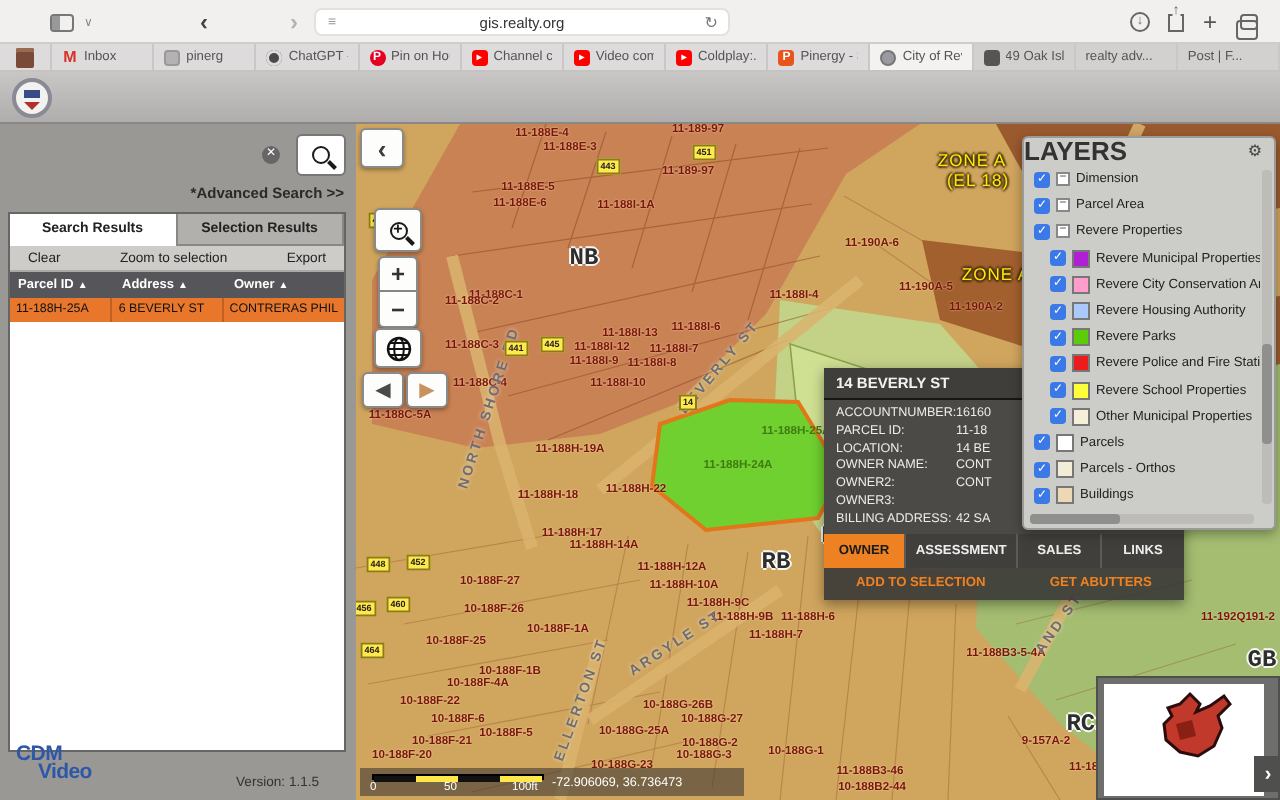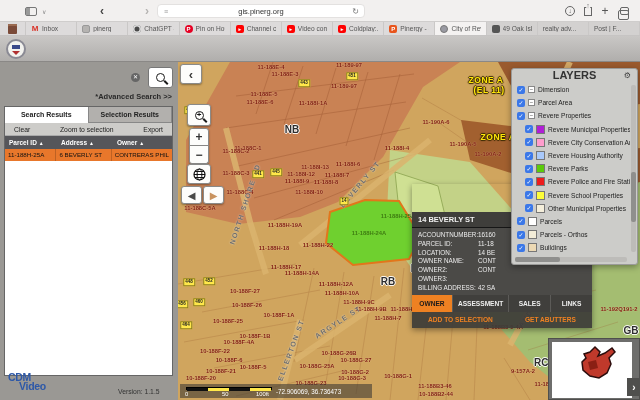--- a/index.html
+++ b/index.html
@@ -72,48 +72,48 @@
   #version { position:absolute; left:118px; top:326px; font-size:6.8px; color:#333; }
 
   
   #maparea { position:absolute; left:178px; top:62px; width:462px; height:338px; overflow:hidden; background:#d0a55e; }
   #basemap { position:absolute; left:0; top:0; z-index:0; }
   #map-labels { position:absolute; left:0; top:0; width:462px; height:338px; z-index:1; }
   .mlab { position:absolute; transform:translate(-50%,-50%); white-space:nowrap; }
   .mlab.p { font-size:5.8px; font-weight:bold; color:#7c1508; text-shadow:0 0 1px rgba(255,240,200,.75); }
   .mlab.pg { font-size:5.8px; font-weight:bold; color:#3f7d12; }
   .mlab.st { font-size:7px; font-weight:bold; color:#6e6e6e; letter-spacing:1.5px; text-shadow:0 0 2px rgba(255,255,255,.65); }
-  .mlab.zn { font-size:10px; font-weight:800; color:#2e2e2e; text-shadow:-1px 0 0 rgba(255,255,255,.9),1px 0 0 rgba(255,255,255,.9),0 -1px 0 rgba(255,255,255,.9),0 1px 0 rgba(255,255,255,.9); }
-  .mlab.za { font-size:8.5px; font-weight:700; color:#ffe60a; letter-spacing:.5px; text-shadow:-1px 0 1px #3a2a00,1px 0 1px #3a2a00,0 -1px 1px #3a2a00,0 1px 1px #3a2a00; }
+  .mlab.zn { font-size:12px; font-weight:800; color:#2e2e2e; text-shadow:-1px 0 0 rgba(255,255,255,.9),1px 0 0 rgba(255,255,255,.9),0 -1px 0 rgba(255,255,255,.9),0 1px 0 rgba(255,255,255,.9);font-family:Liberation Mono, monospace; }
+  .mlab.za { font-size:8.5px; font-weight:400; color:#ffe60a; letter-spacing:.5px; text-shadow:-1px 0 1px #3a2a00,1px 0 1px #3a2a00,0 -1px 1px #3a2a00,0 1px 1px #3a2a00; }
   .mlab.bg { font-size:4.5px; font-weight:bold; color:#222; background:#ffe84a; border:.5px solid #8a7a20; padding:0 1px; line-height:5.5px; }
 
   .mbtn { position:absolute; background:#fdfdfb; border:1px solid #8a8a88; border-radius:3px; box-shadow:0 1px 2px rgba(0,0,0,.35); display:flex; align-items:center; justify-content:center; z-index:3; color:#333; }
   #btn-collapse { left:2px; top:2px; width:22px; height:20px; font-size:13px; font-weight:bold; color:#3c3c3a; }
   #btn-zoomwin { left:9px; top:42px; width:24px; height:22px; }
   #btn-plus { left:11px; top:66px; width:20px; height:18px; font-size:12px; font-weight:bold; border-radius:3px 3px 0 0; }
   #btn-minus { left:11px; top:84px; width:20px; height:18px; font-size:12px; font-weight:bold; border-radius:0 0 3px 3px; border-top:none; }
   #btn-globe { left:9px; top:102px; width:24px; height:20px; }
   #btn-prev { left:3px; top:124px; width:21px; height:18px; font-size:10px; color:#4a4a48; }
   #btn-next { left:25px; top:124px; width:21px; height:18px; font-size:10px; color:#c9935f; }
 
   
   #popup { position:absolute; left:234px; top:122px; width:180px; z-index:4; box-shadow:0 2px 6px rgba(0,0,0,.4); }
-  .phead { height:16px; background:#3f3e3b; color:#f2f2f2; font-size:7.5px; font-weight:bold; line-height:16px; padding-left:6px; border-bottom:1px solid #161616;margin-top:28px; }
+  .phead { height:16px; background:#3f3e3b; color:#f2f2f2; font-size:7.5px; font-weight:bold; line-height:16px; padding-left:6px; border-bottom:1px solid #161616; }
   .pbody { background:#4b4a47; padding:3px 0 2px; }
   .pfrow { display:flex; height:8.8px; line-height:8.8px; font-size:6.3px; color:#ececec; padding:0 6px; }
   .pflabel { width:60px; } .pfvalue { flex:1; }
   .ptabs { display:flex; height:17px; }
   .ptab { background:#403f3c; color:#eee; font-size:6.6px; font-weight:bold; text-align:center; line-height:17px; border-left:1px solid #5c5b58; flex:1; }
   .ptab.w { flex:1.35; }
   .ptab.active { background:#ee8122; color:#1a1a1a; flex:0 0 40px; border-left:none; }
   .plinks { display:flex; height:16px; background:rgba(60,59,56,.93); align-items:center; justify-content:space-around; font-size:6.6px; font-weight:bold; color:#ee8122; }
 
   
   #layers { position:absolute; left:333px; top:6px; width:127px; height:197px; background:#ccccc9; border:1px solid #9a9a98; border-radius:3px; z-index:5; box-shadow:0 2px 6px rgba(0,0,0,.35); overflow:hidden; }
-  .ltitle { text-align:center; font-size:11px; font-weight:bold; color:#333; line-height:13px; }
+  .ltitle { text-align:left; font-size:13px; font-weight:bold; color:#333; line-height:13px; }
   .lgear { position:absolute; right:6px; top:2px; font-size:8px; color:#444; }
   #layer-list { position:absolute; left:0; top:14px; right:7px; bottom:10px; overflow:hidden; }
   .lrow { display:flex; align-items:center; height:13.2px; padding-left:5px; gap:3px; font-size:6.6px; color:#222; white-space:nowrap; }
   .lrow.ind { padding-left:13px; }
   .lcb { width:8px; height:8px; background:#3b78e8; border-radius:2px; color:#fff; font-size:6px; line-height:8px; text-align:center; flex:0 0 auto; }
   .lexp { width:7px; height:7px; background:#fff; border:1px solid #888; font-size:6px; line-height:5px; text-align:center; color:#444; flex:0 0 auto; }
   .lsw { width:9px; height:9px; border:1px solid #777; flex:0 0 auto; background:#fff; }
   .vscroll { position:absolute; right:1px; top:16px; bottom:12px; width:5px; background:#bdbcb9; border-radius:2px; }
   .vthumb { position:absolute; top:52%; height:30%; width:5px; background:#8f8f8d; border-radius:2px; }
   .hscroll { position:absolute; left:3px; right:10px; bottom:2px; height:5px; background:#bdbcb9; border-radius:2px; }
@@ -140,21 +140,21 @@
 
   <div id="toolbar">
     <span class="tbico" id="sidebar-ico">
         <span class="sbbox"></span>
       </span>
     <span class="tbico" id="sb-chev">∨</span>
     <span class="tbico" id="nav-back">‹</span>
     <span class="tbico" id="nav-fwd">›</span>
     <div id="url-pill">
       <span id="url-reader">≡</span>
-      <span id="url-text">gis.pinerg.org</span>
+      <span id="url-text">gis.realty.org</span>
       <span id="url-refresh">↻</span>
     </div>
     <span class="tbico" id="ico-dl">
         <span class="circ">↓</span>
       </span>
     <span class="tbico" id="ico-share">
         <span class="share"></span>
       </span>
     <span class="tbico" id="ico-plus">+</span>
     <span class="tbico" id="ico-tabs">
@@ -353,21 +353,21 @@
         <span class="mlab st" style="left: 67px; top: 142px; transform: translate(-50%, -50%) rotate(-72deg);">NORTH SHORE RD</span>
         <span class="mlab st" style="left: 160px; top: 260px; transform: translate(-50%, -50%) rotate(-33deg);">ARGYLE ST</span>
         <span class="mlab st" style="left: 113px; top: 288px; transform: translate(-50%, -50%) rotate(-70deg);">ELLERTON ST</span>
         <span class="mlab st" style="left: 352px; top: 250px; transform: translate(-50%, -50%) rotate(-55deg);">AND ST</span>
         <span class="mlab zn" style="left: 114px; top: 67px;">NB</span>
         <span class="mlab zn" style="left: 240px; top: 206px;">RB</span>
         <span class="mlab zn" style="left: 210px; top: 219px;">RB</span>
         <span class="mlab zn" style="left: 435px; top: 268px; padding-left: 36px;">GB</span>
         <span class="mlab zn" style="left: 366px; top: 300px;">RC1</span>
         <span class="mlab za" style="left: 308px; top: 18px;">ZONE A</span>
-        <span class="mlab za" style="left: 311px; top: 28px;">(EL 11)</span>
+        <span class="mlab za" style="left: 311px; top: 28px;">(EL 18)</span>
         <span class="mlab za" style="left: 320px; top: 75px;">ZONE A</span>
         <span class="mlab bg" style="left: 80px; top: 112px;">441</span>
         <span class="mlab bg" style="left: 98px; top: 110px;">445</span>
         <span class="mlab bg" style="left: 126px; top: 21px;">443</span>
         <span class="mlab bg" style="left: 174px; top: 14px;">451</span>
         <span class="mlab bg" style="left: 11px; top: 220px;">448</span>
         <span class="mlab bg" style="left: 31px; top: 219px;">452</span>
         <span class="mlab bg" style="left: 4px; top: 242px;">456</span>
         <span class="mlab bg" style="left: 21px; top: 240px;">460</span>
         <span class="mlab bg" style="left: 8px; top: 263px;">464</span>

